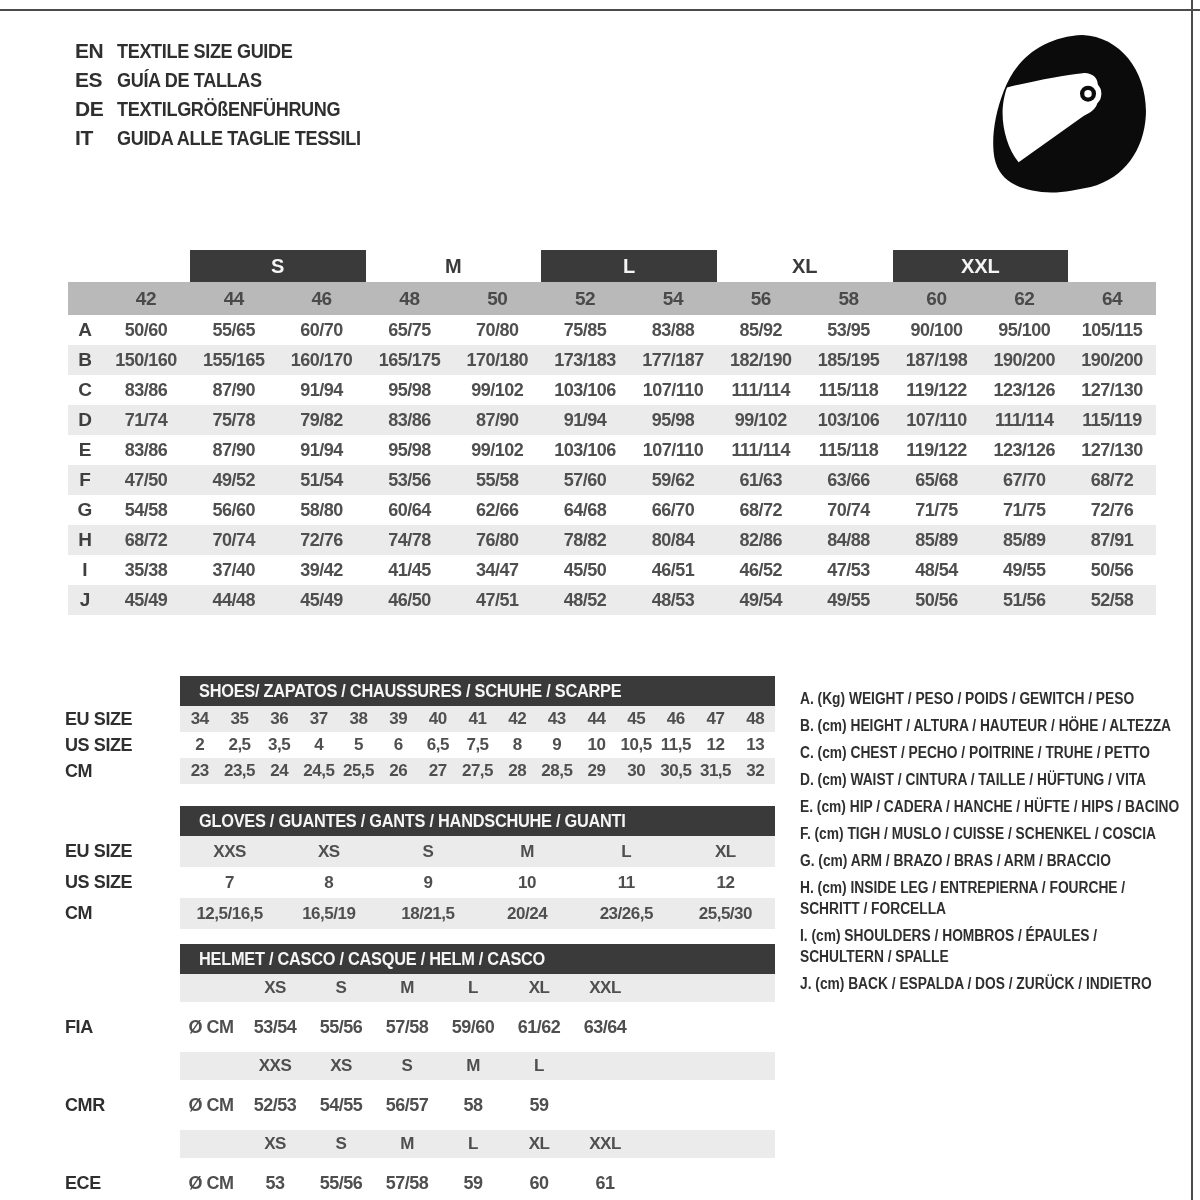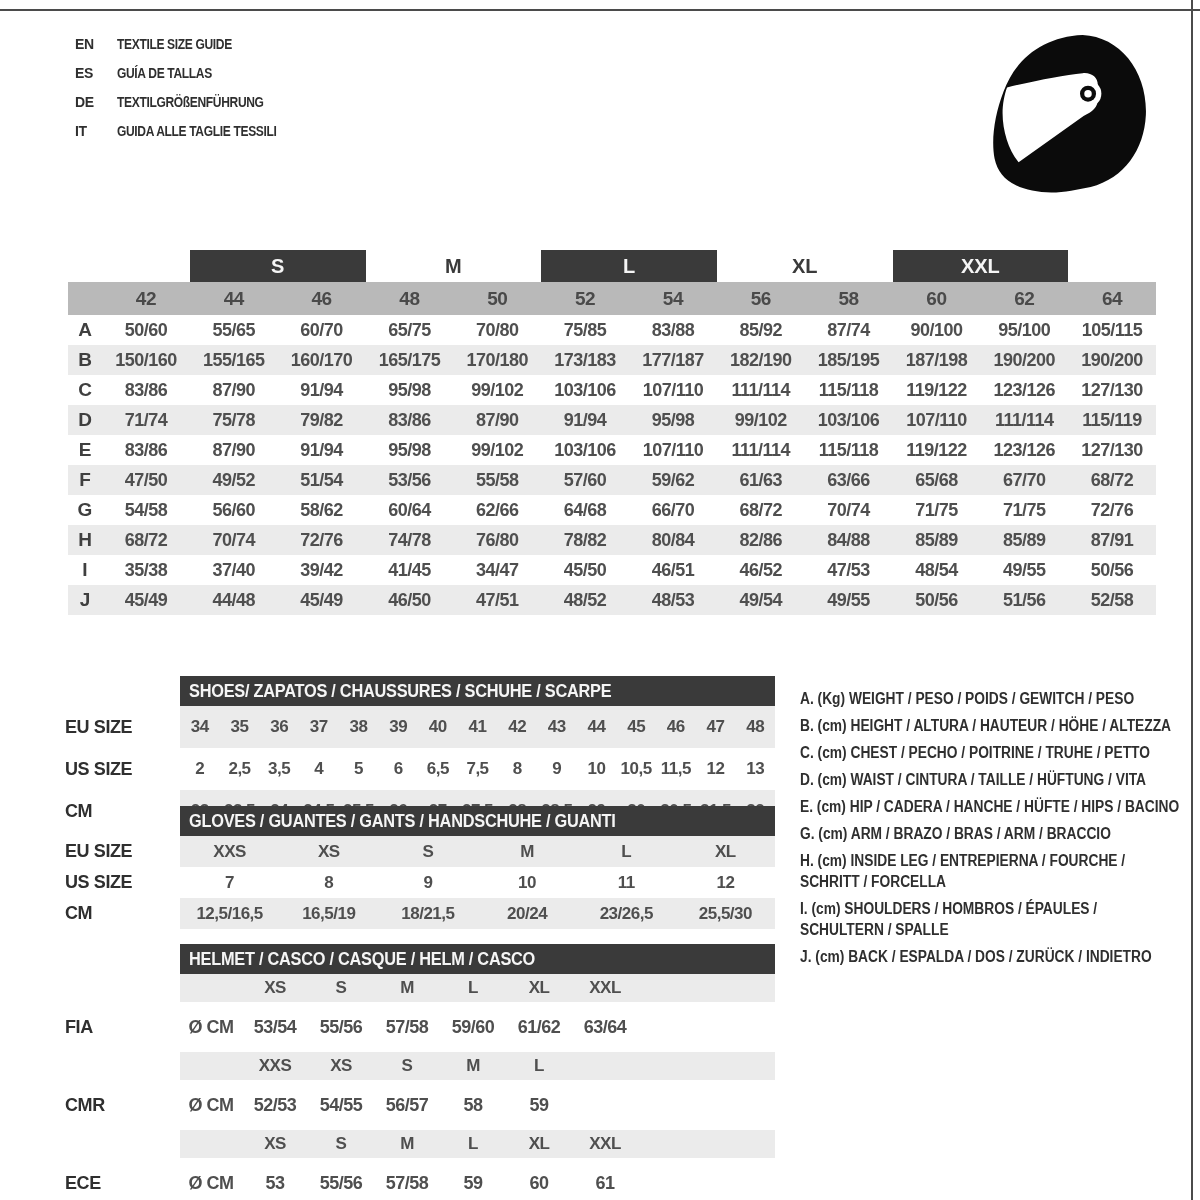--- a/index.html
+++ b/index.html
@@ -9,21 +9,21 @@
   html,body{margin:0;padding:0;}
   body{
     width:1200px;height:1200px;position:relative;background:#fff;overflow:hidden;
     font-family:"Liberation Sans", sans-serif;color:var(--text-dark);
   }
   .frame-top{position:absolute;top:9px;left:0;width:1200px;height:2px;background:var(--frame);}
   .frame-right{position:absolute;top:0;left:1191px;width:2px;height:1200px;background:var(--frame);}
 
   
   .langs{position:absolute;left:75px;top:36px;}
-  .lang-row{display:flex;height:29px;align-items:flex-start;font-weight:bold;font-size:14px;letter-spacing:-0.4px;}
+  .lang-row{display:flex;height:29px;align-items:center;font-weight:bold;font-size:21px;letter-spacing:-0.4px;}
   .lang-code{width:42px;flex:0 0 42px;}
   .cond-x{transform:scaleX(0.86);transform-origin:0 50%;white-space:nowrap;display:inline-block;}
 
   
   .helmet-pic{position:absolute;left:983px;top:26px;width:178px;height:178px;}
 
   
   .main-table{position:absolute;left:68px;top:250px;width:1088px;}
   .mt-row{display:grid;grid-template-columns:34px repeat(12,1fr);}
   .mt-head{height:32px;}
@@ -36,26 +36,26 @@
   .mt-cell{display:flex;align-items:center;justify-content:center;font-weight:bold;font-size:18px;
            letter-spacing:-0.5px;color:var(--text-num);white-space:nowrap;}
   .mt-sizes .mt-cell{font-size:19px;color:#4a4a4a;}
   .mt-label{display:flex;align-items:center;justify-content:center;font-weight:bold;font-size:19px;color:#3f3f3f;}
 
   
   .strip{position:absolute;left:65px;width:710px;}
   .strip-row{display:grid;grid-template-columns:115px 595px;}
   .strip-label{display:flex;align-items:center;font-weight:bold;font-size:18px;letter-spacing:-0.4px;color:var(--text-dark);}
   .bar{background:var(--dark-bar);color:var(--bar-text);display:flex;align-items:center;
-       font-weight:bold;font-size:19px;letter-spacing:-0.3px;padding-left:9px;box-sizing:border-box;height:30px;}
+       font-weight:bold;font-size:19px;letter-spacing:-0.3px;padding-left:19px;box-sizing:border-box;height:30px;}
   .vals{display:grid;}
   .vals.alt{background:var(--row-alt);}
   .vcell{display:flex;align-items:center;justify-content:center;font-weight:bold;font-size:17px;
          letter-spacing:-0.5px;color:var(--text-num);white-space:nowrap;}
-  .shoes-vals{grid-template-columns:repeat(15,1fr);height:42px;}
+  .shoes-vals{grid-template-columns:repeat(15,1fr);height:26px;}
   .gloves-vals{grid-template-columns:repeat(6,1fr);height:31px;}
   .helm-vals{grid-template-columns:62px repeat(6,66px) 1fr;}
   .helm-sizes{height:28px;}
   .helm-data{height:50px;}
   .helm-data .vcell{font-size:18px;}
 
   
   .legend{position:absolute;left:800px;top:688px;width:392px;}
   .legend-item{margin-bottom:6px;}
   .legend-line{font-weight:bold;font-size:16px;line-height:21px;color:var(--text-dark);}
@@ -120,21 +120,21 @@
       <div class="mt-row mt-data">
         <div class="mt-label">A</div>
         <div class="mt-cell">50/60</div>
         <div class="mt-cell">55/65</div>
         <div class="mt-cell">60/70</div>
         <div class="mt-cell">65/75</div>
         <div class="mt-cell">70/80</div>
         <div class="mt-cell">75/85</div>
         <div class="mt-cell">83/88</div>
         <div class="mt-cell">85/92</div>
-        <div class="mt-cell">87/74</div>
+        <div class="mt-cell">53/95</div>
         <div class="mt-cell">90/100</div>
         <div class="mt-cell">95/100</div>
         <div class="mt-cell">105/115</div>
       </div>
       <div class="mt-row mt-data alt">
         <div class="mt-label">B</div>
         <div class="mt-cell">150/160</div>
         <div class="mt-cell">155/165</div>
         <div class="mt-cell">160/170</div>
         <div class="mt-cell">165/175</div>
@@ -204,21 +204,21 @@
         <div class="mt-cell">61/63</div>
         <div class="mt-cell">63/66</div>
         <div class="mt-cell">65/68</div>
         <div class="mt-cell">67/70</div>
         <div class="mt-cell">68/72</div>
       </div>
       <div class="mt-row mt-data">
         <div class="mt-label">G</div>
         <div class="mt-cell">54/58</div>
         <div class="mt-cell">56/60</div>
-        <div class="mt-cell">58/62</div>
+        <div class="mt-cell">58/80</div>
         <div class="mt-cell">60/64</div>
         <div class="mt-cell">62/66</div>
         <div class="mt-cell">64/68</div>
         <div class="mt-cell">66/70</div>
         <div class="mt-cell">68/72</div>
         <div class="mt-cell">70/74</div>
         <div class="mt-cell">71/75</div>
         <div class="mt-cell">71/75</div>
         <div class="mt-cell">72/76</div>
       </div>
@@ -476,20 +476,23 @@
     <div class="legend-item">
       <div class="legend-line"><span class="cond-x">C. (cm) CHEST / PECHO / POITRINE / TRUHE / PETTO</span></div>
     </div>
     <div class="legend-item">
       <div class="legend-line"><span class="cond-x">D. (cm) WAIST / CINTURA / TAILLE / HÜFTUNG / VITA</span></div>
     </div>
     <div class="legend-item">
       <div class="legend-line"><span class="cond-x">E. (cm) HIP / CADERA / HANCHE / HÜFTE / HIPS / BACINO</span></div>
     </div>
     <div class="legend-item">
+      <div class="legend-line"><span class="cond-x">F. (cm) TIGH / MUSLO / CUISSE / SCHENKEL / COSCIA</span></div>
+    </div>
+    <div class="legend-item">
       <div class="legend-line"><span class="cond-x">G. (cm) ARM / BRAZO / BRAS / ARM / BRACCIO</span></div>
     </div>
     <div class="legend-item">
       <div class="legend-line"><span class="cond-x">H. (cm) INSIDE LEG / ENTREPIERNA / FOURCHE /</span></div>
       <div class="legend-line"><span class="cond-x">SCHRITT / FORCELLA</span></div>
     </div>
     <div class="legend-item">
       <div class="legend-line"><span class="cond-x">I. (cm) SHOULDERS / HOMBROS / ÉPAULES /</span></div>
       <div class="legend-line"><span class="cond-x">SCHULTERN / SPALLE</span></div>
     </div>

